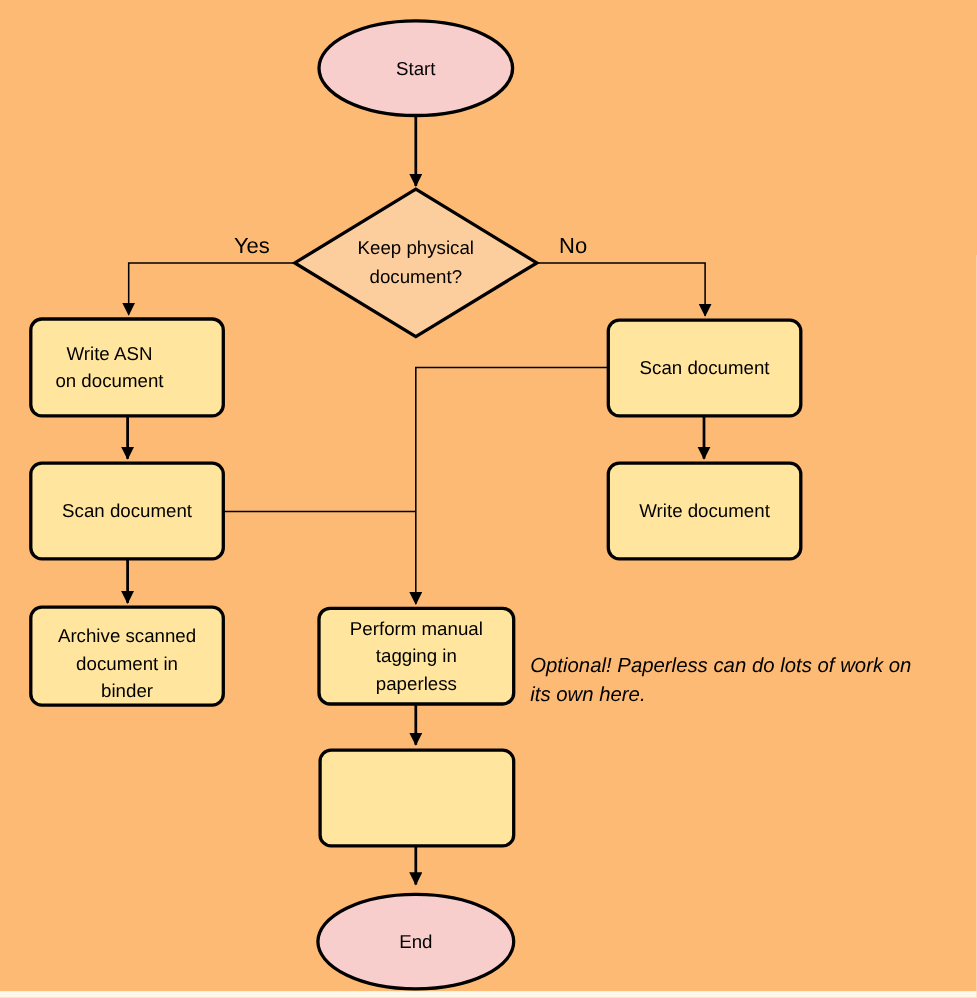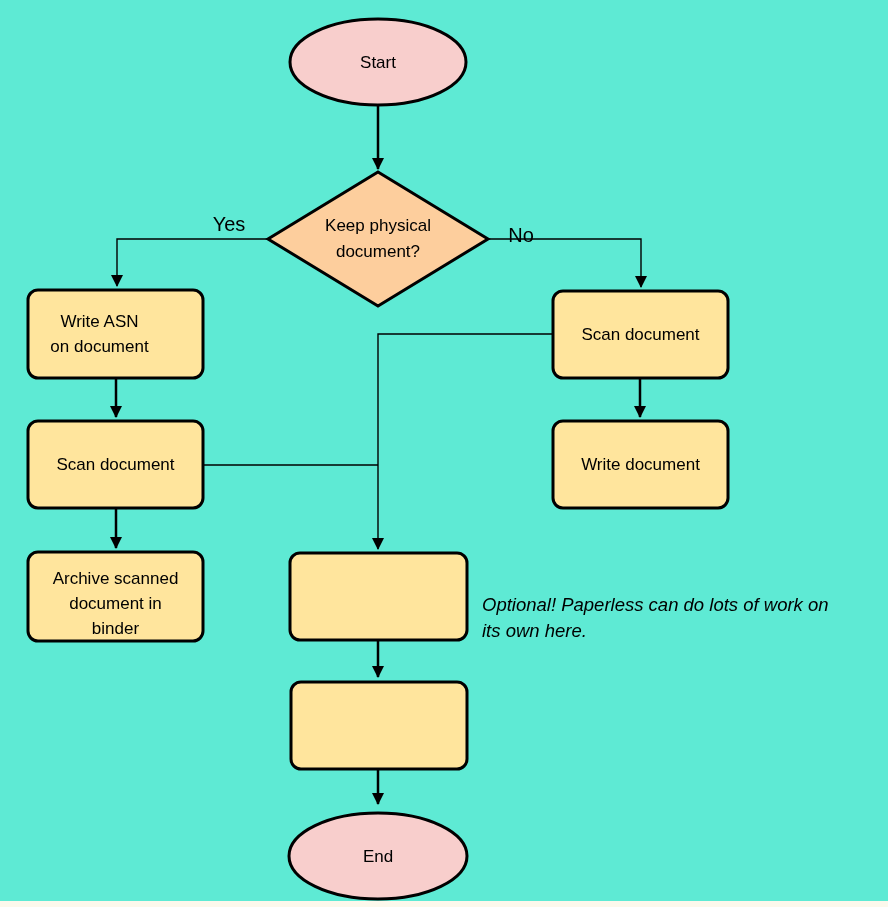--- a/index.html
+++ b/index.html
@@ -1,19 +1,19 @@
 <!DOCTYPE html>
 <html><head>
 <meta charset="utf-8">
 <style>
   html,body{margin:0;padding:0;background:#ffffff;}
   .canvas{
     position:relative;
     width:888px;height:907px;
-    background:#5eead4;
+    background:#fdba74;
     font-family:"Liberation Sans", sans-serif;
     overflow:hidden;
   }
   .canvas svg{position:absolute;left:0;top:0;}
   .edge{fill:none;stroke:#000000;}
   .edge.thick{stroke-width:2.5px;}
   .edge.thin{stroke-width:1.4px;}
   .shape{stroke:#000000;stroke-width:3px;}
   .node-label{
     position:absolute;
@@ -79,22 +79,25 @@
   <div class="node-label" style="left:268px;top:172px;width:220px;height:134px;line-height:26px;">Keep physical
 document?</div>
   <div class="node-label" style="left:28px;top:290px;width:143px;height:88px;">Write ASN
 on document</div>
   <div class="node-label" style="left:28px;top:421px;width:175px;height:87px;">Scan document</div>
   <div class="node-label" style="left:28px;top:552px;width:175px;height:102px;">Archive scanned
 document in
 binder</div>
   <div class="node-label" style="left:553px;top:291px;width:175px;height:87px;">Scan document</div>
   <div class="node-label" style="left:553px;top:421px;width:175px;height:87px;">Write document</div>
+  <div class="node-label" style="left:290px;top:553px;width:177px;height:87px;">Perform manual
+tagging in
+paperless</div>
   <div class="node-label" style="left:289px;top:813px;width:178px;height:86px;">End</div>
 
   <div class="edge-label" style="left:204px;top:213px;width:50px;">Yes</div>
-  <div class="edge-label" style="left:496px;top:224px;width:50px;text-align:center;">No</div>
+  <div class="edge-label" style="left:496px;top:213px;width:50px;text-align:center;">No</div>
 
   <div class="annotation">Optional! Paperless can do lots of work on
 its own here.</div>
 
   <div class="bottom-strip"></div>
 </div>
 
 </body></html>

